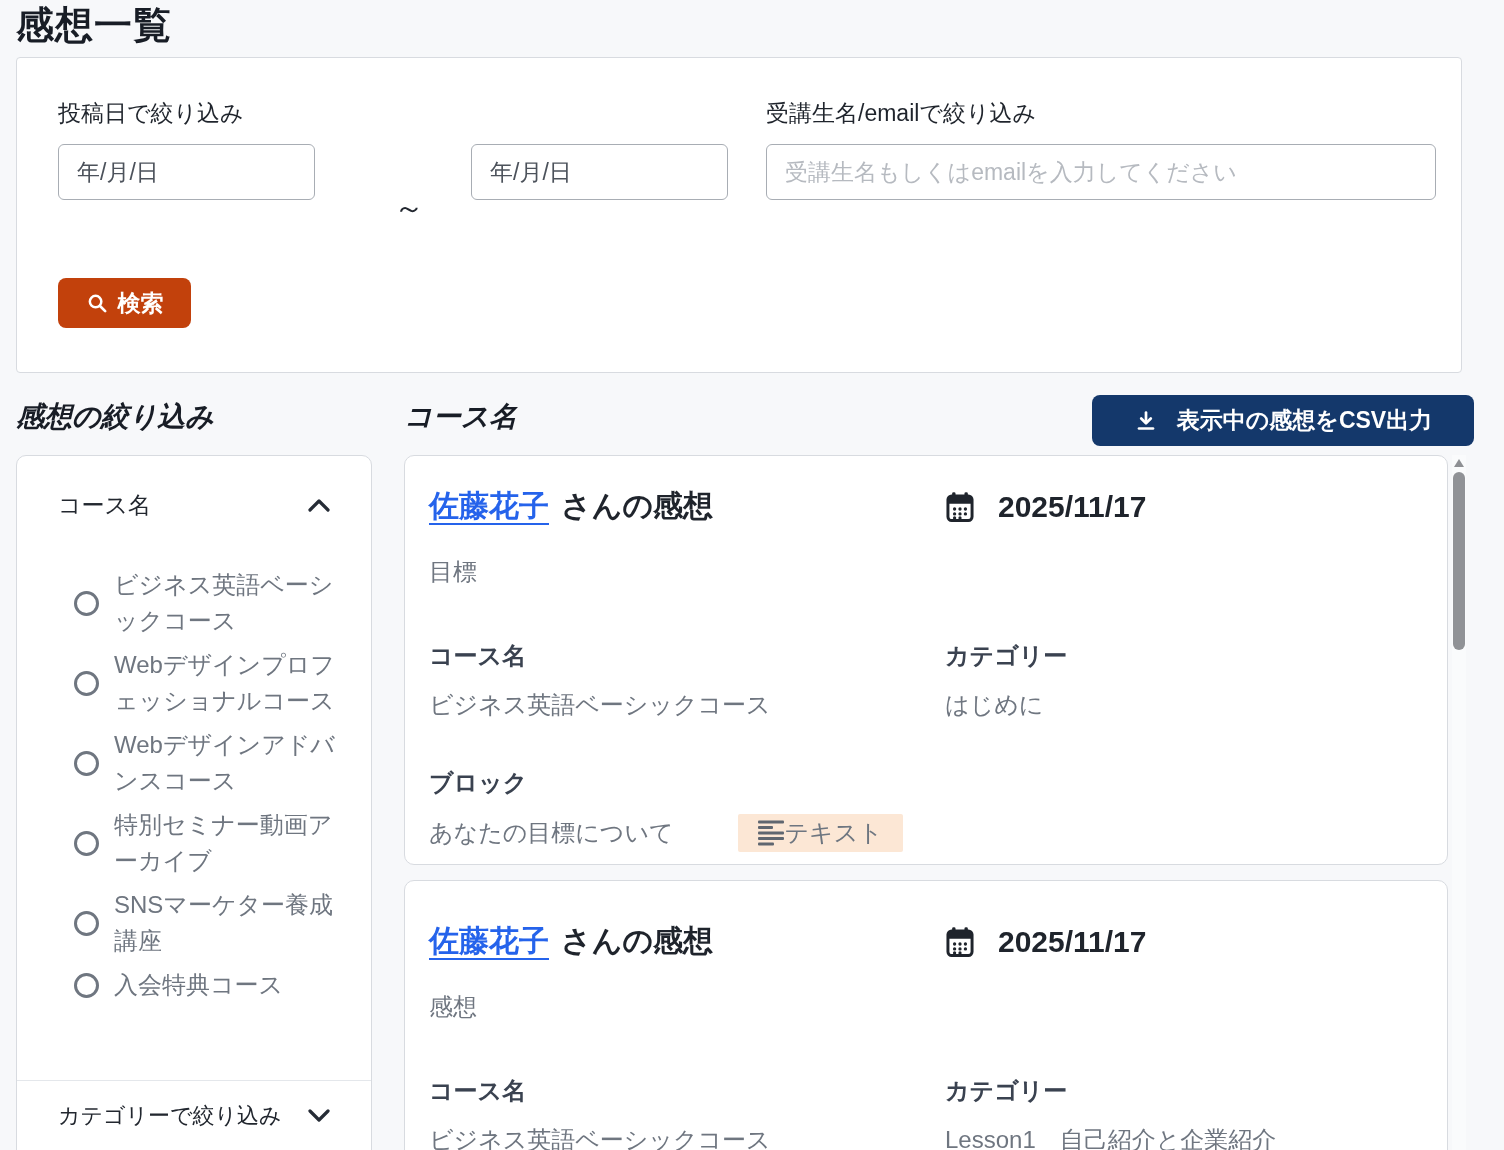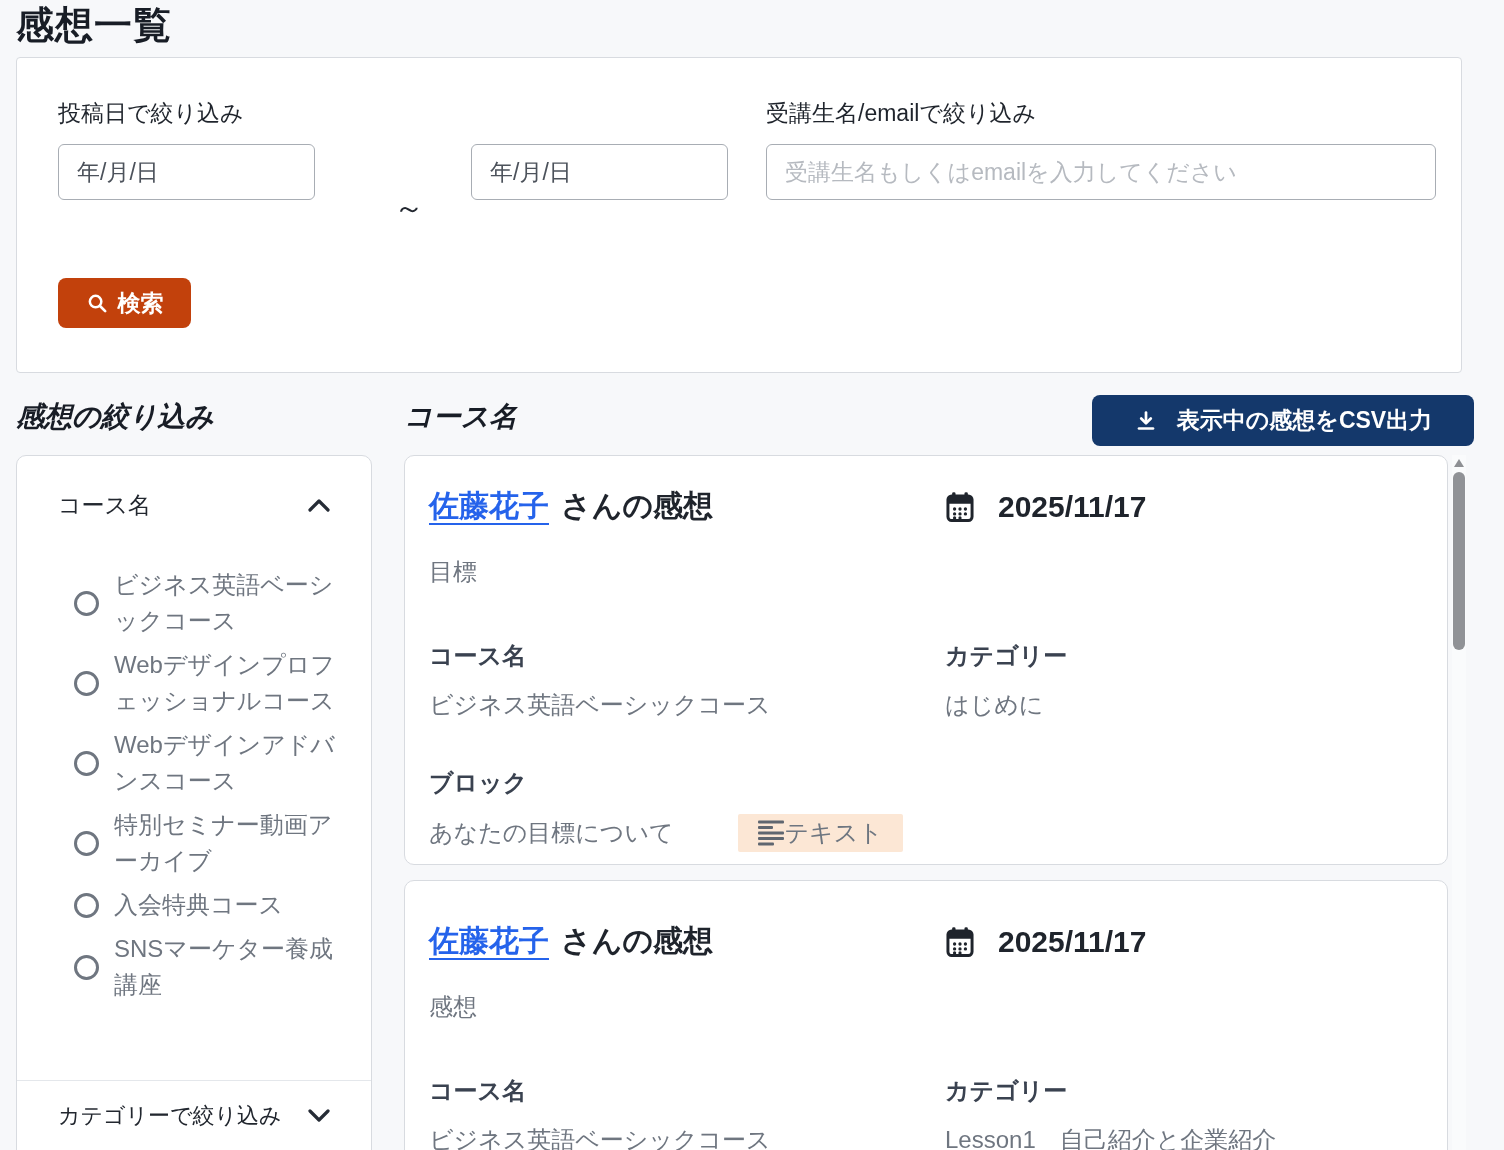--- a/index.html
+++ b/index.html
@@ -205,25 +205,25 @@
         <label class="radio-row">
           <span class="radio-circle"></span>
           <span class="radio-label">Webデザインアドバンスコース</span>
         </label>
         <label class="radio-row">
           <span class="radio-circle"></span>
           <span class="radio-label">特別セミナー動画アーカイブ</span>
         </label>
         <label class="radio-row">
           <span class="radio-circle"></span>
+          <span class="radio-label">SNSマーケター養成講座</span>
+        </label>
+        <label class="radio-row">
+          <span class="radio-circle"></span>
           <span class="radio-label">入会特典コース</span>
-        </label>
-        <label class="radio-row">
-          <span class="radio-circle"></span>
-          <span class="radio-label">SNSマーケター養成講座</span>
         </label>
       </div>
     </div>
     <div class="side-collapsed">
       <span class="side-header-label">カテゴリーで絞り込み</span>
       <span class="icon">
         <svg width="22" height="13" viewBox="0 0 22 13" fill="none">
           <path d="M2 2 L11 11 L20 2" stroke="#262c36" stroke-width="3.2" stroke-linecap="round" stroke-linejoin="round"></path>
         </svg>
       </span>

